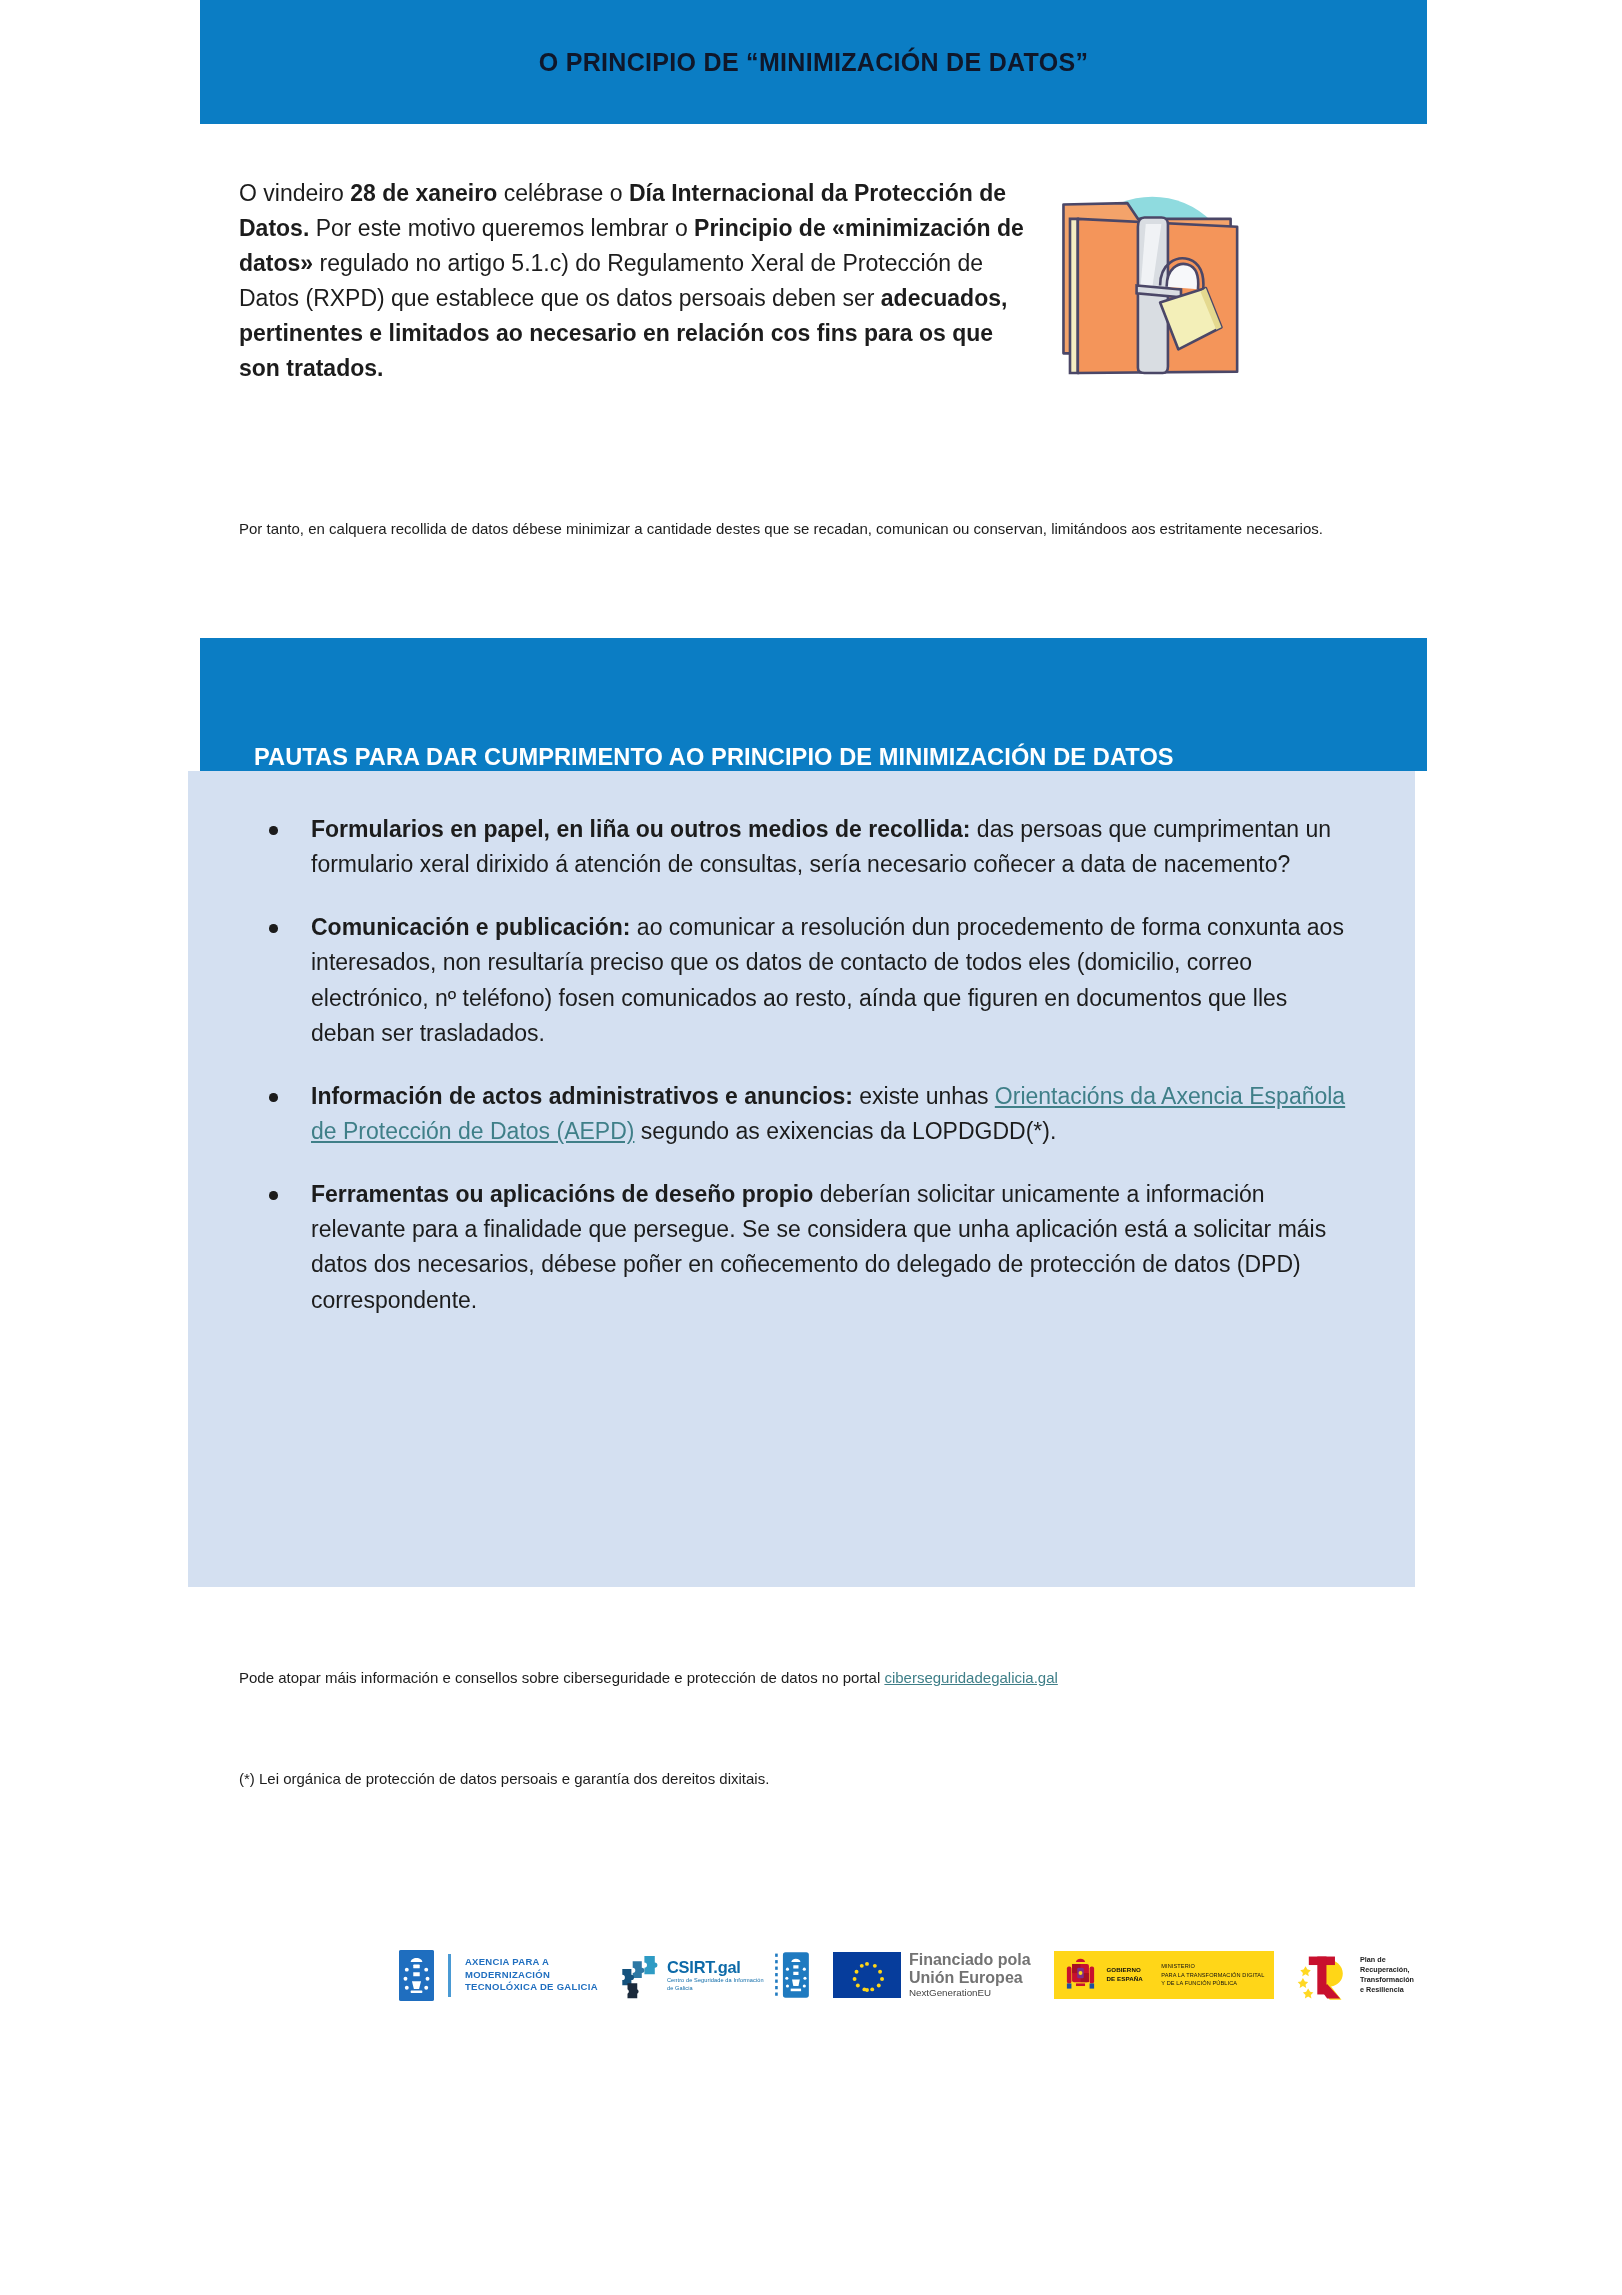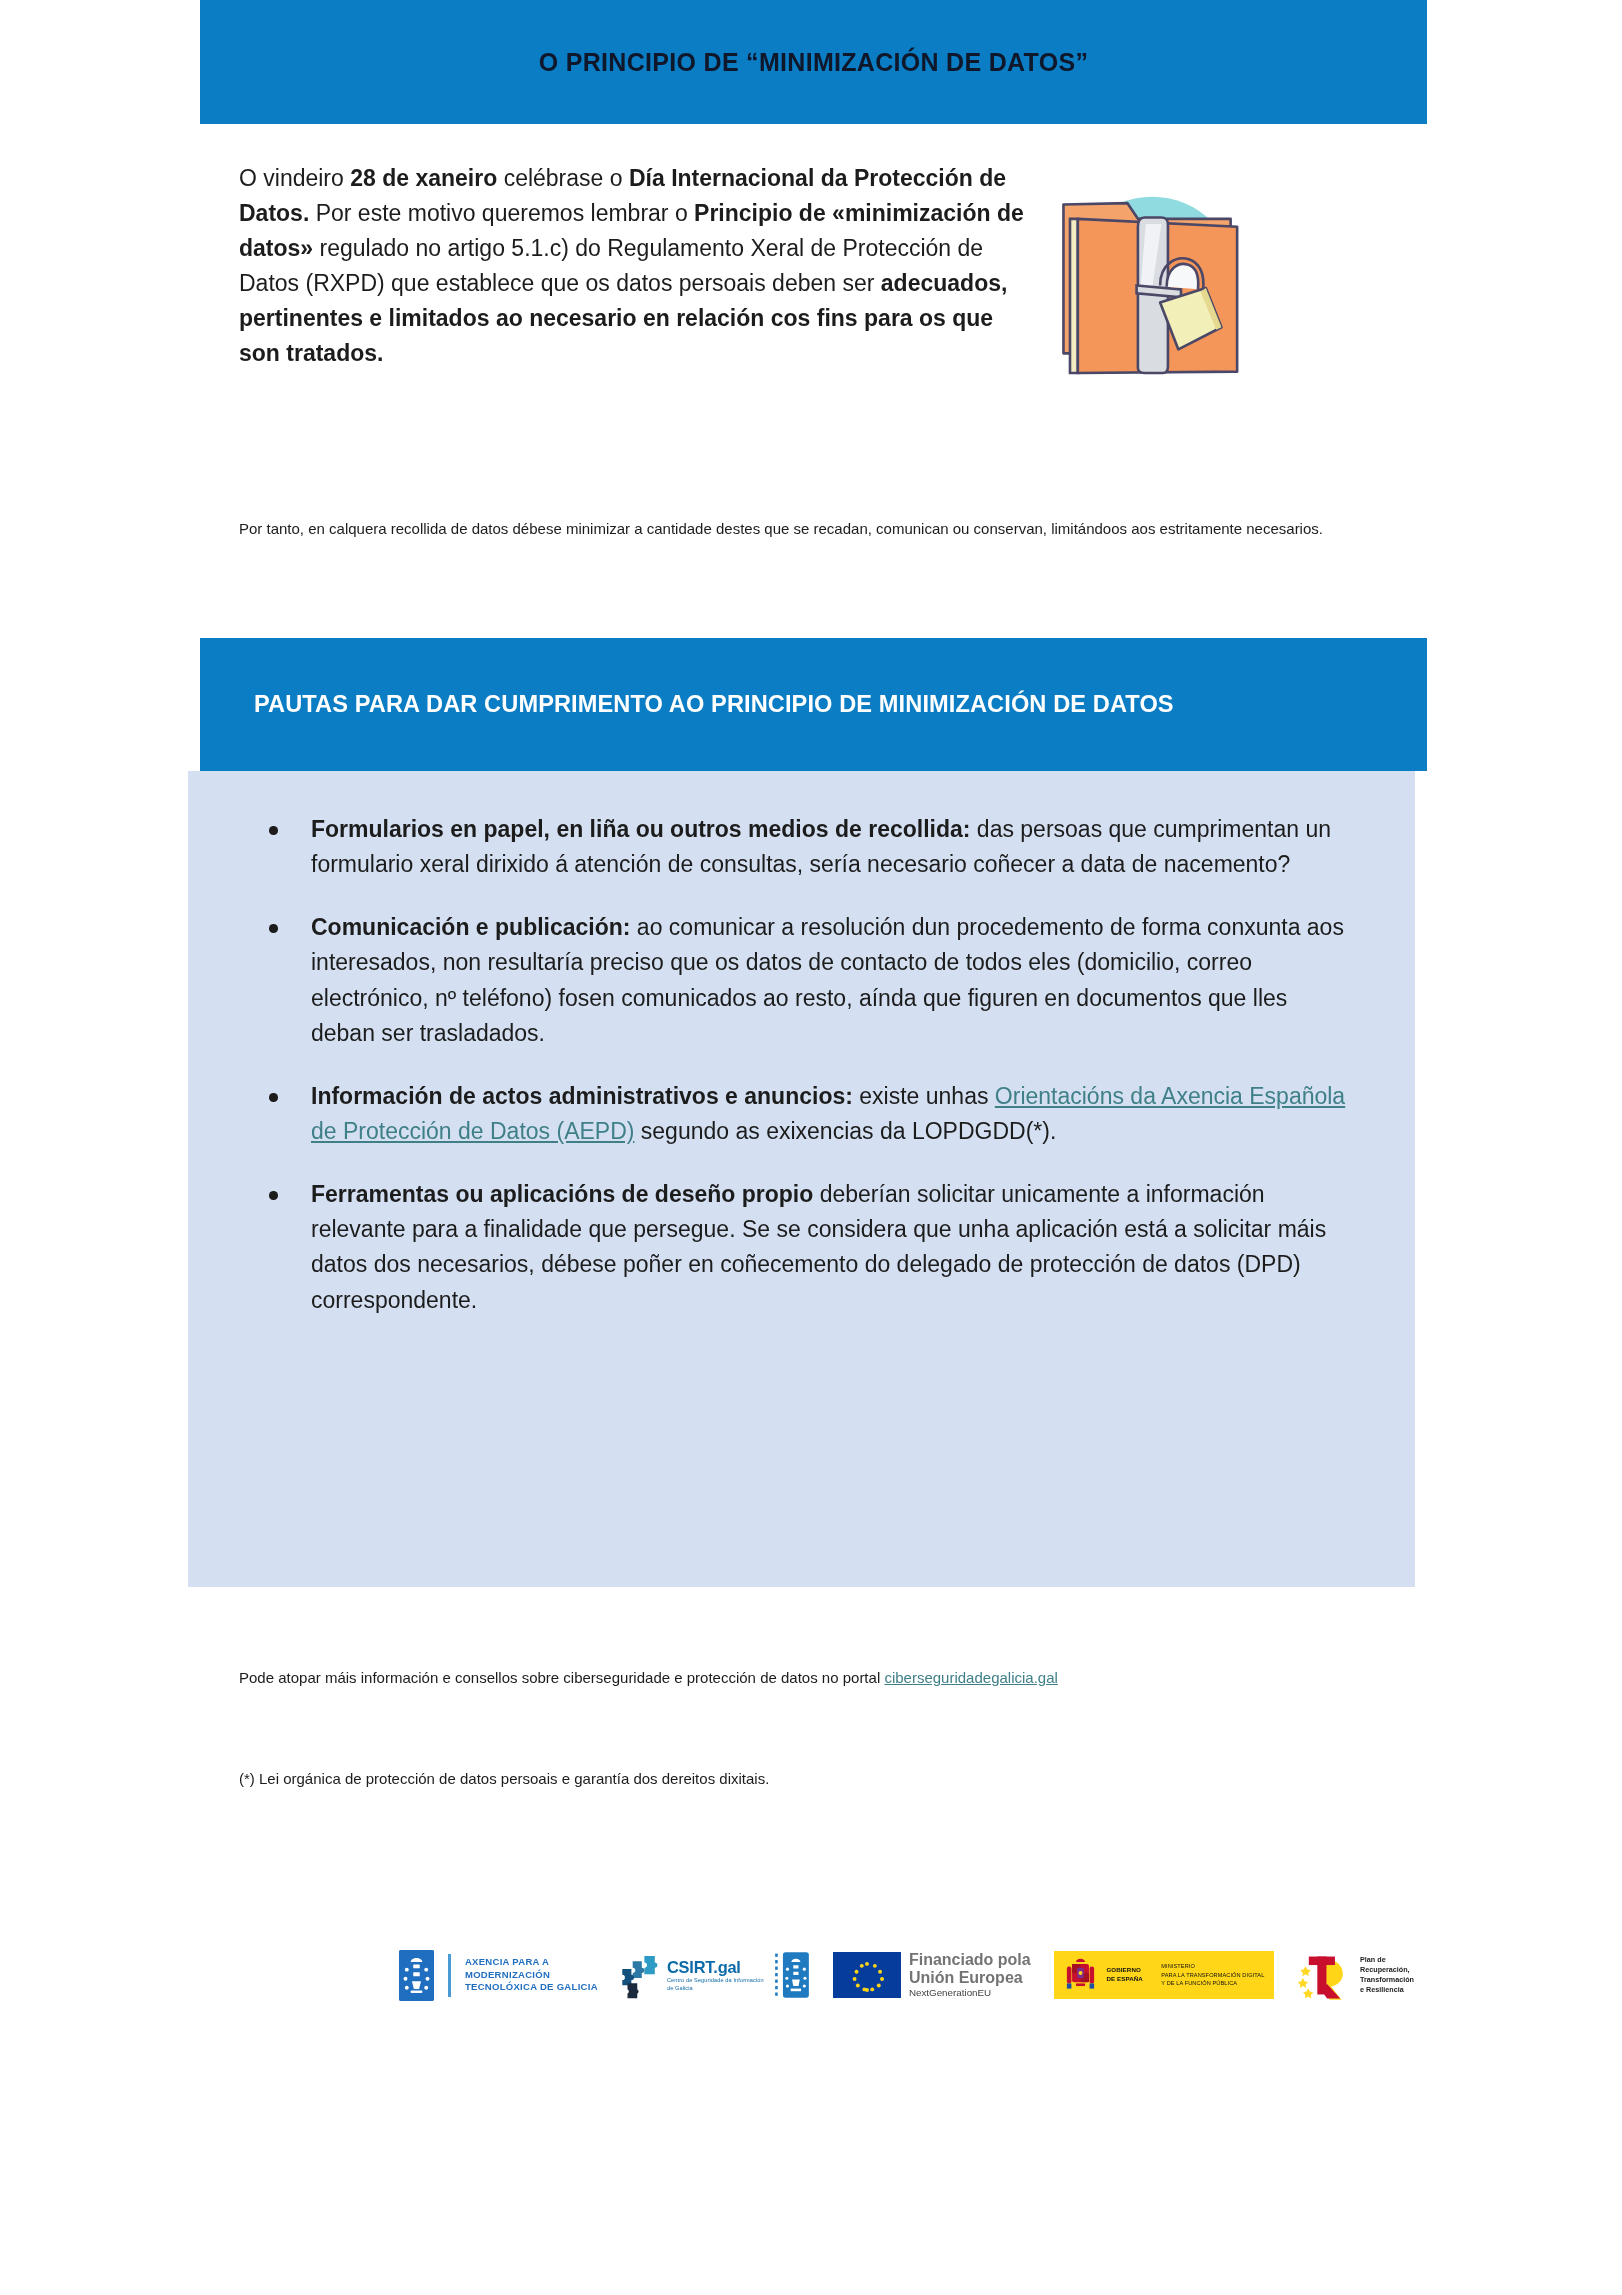--- a/index.html
+++ b/index.html
@@ -47,21 +47,21 @@
 
   
   .intro-wrap {
     position: absolute;
     left: 239px;
     top: 161px;
     width: 1187px;
   }
   .intro-row {
     display: flex;
-    align-items: flex-start;
+    align-items: flex-end;
     gap: 10px;
   }
   .intro-text {
     width: 792px;
     font-size: 23px;
     line-height: 1.52;
     color: #1c1c1c;
     margin: 0;
     text-align: left;
   }
@@ -92,21 +92,21 @@
   
   .pautas-banner {
     position: absolute;
     left: 200px;
     top: 638px;
     width: 1227px;
     height: 133px;
     background: var(--brand, #0b7dc4);
     box-sizing: border-box;
     display: flex;
-    align-items: center;
+    align-items: flex-end;
     padding-left: 54px;
   }
   .pautas-banner .banner-text {
     color: #ffffff;
     font-size: 23.6px;
     font-weight: bold;
     letter-spacing: 0.1px;
   }
 
   

